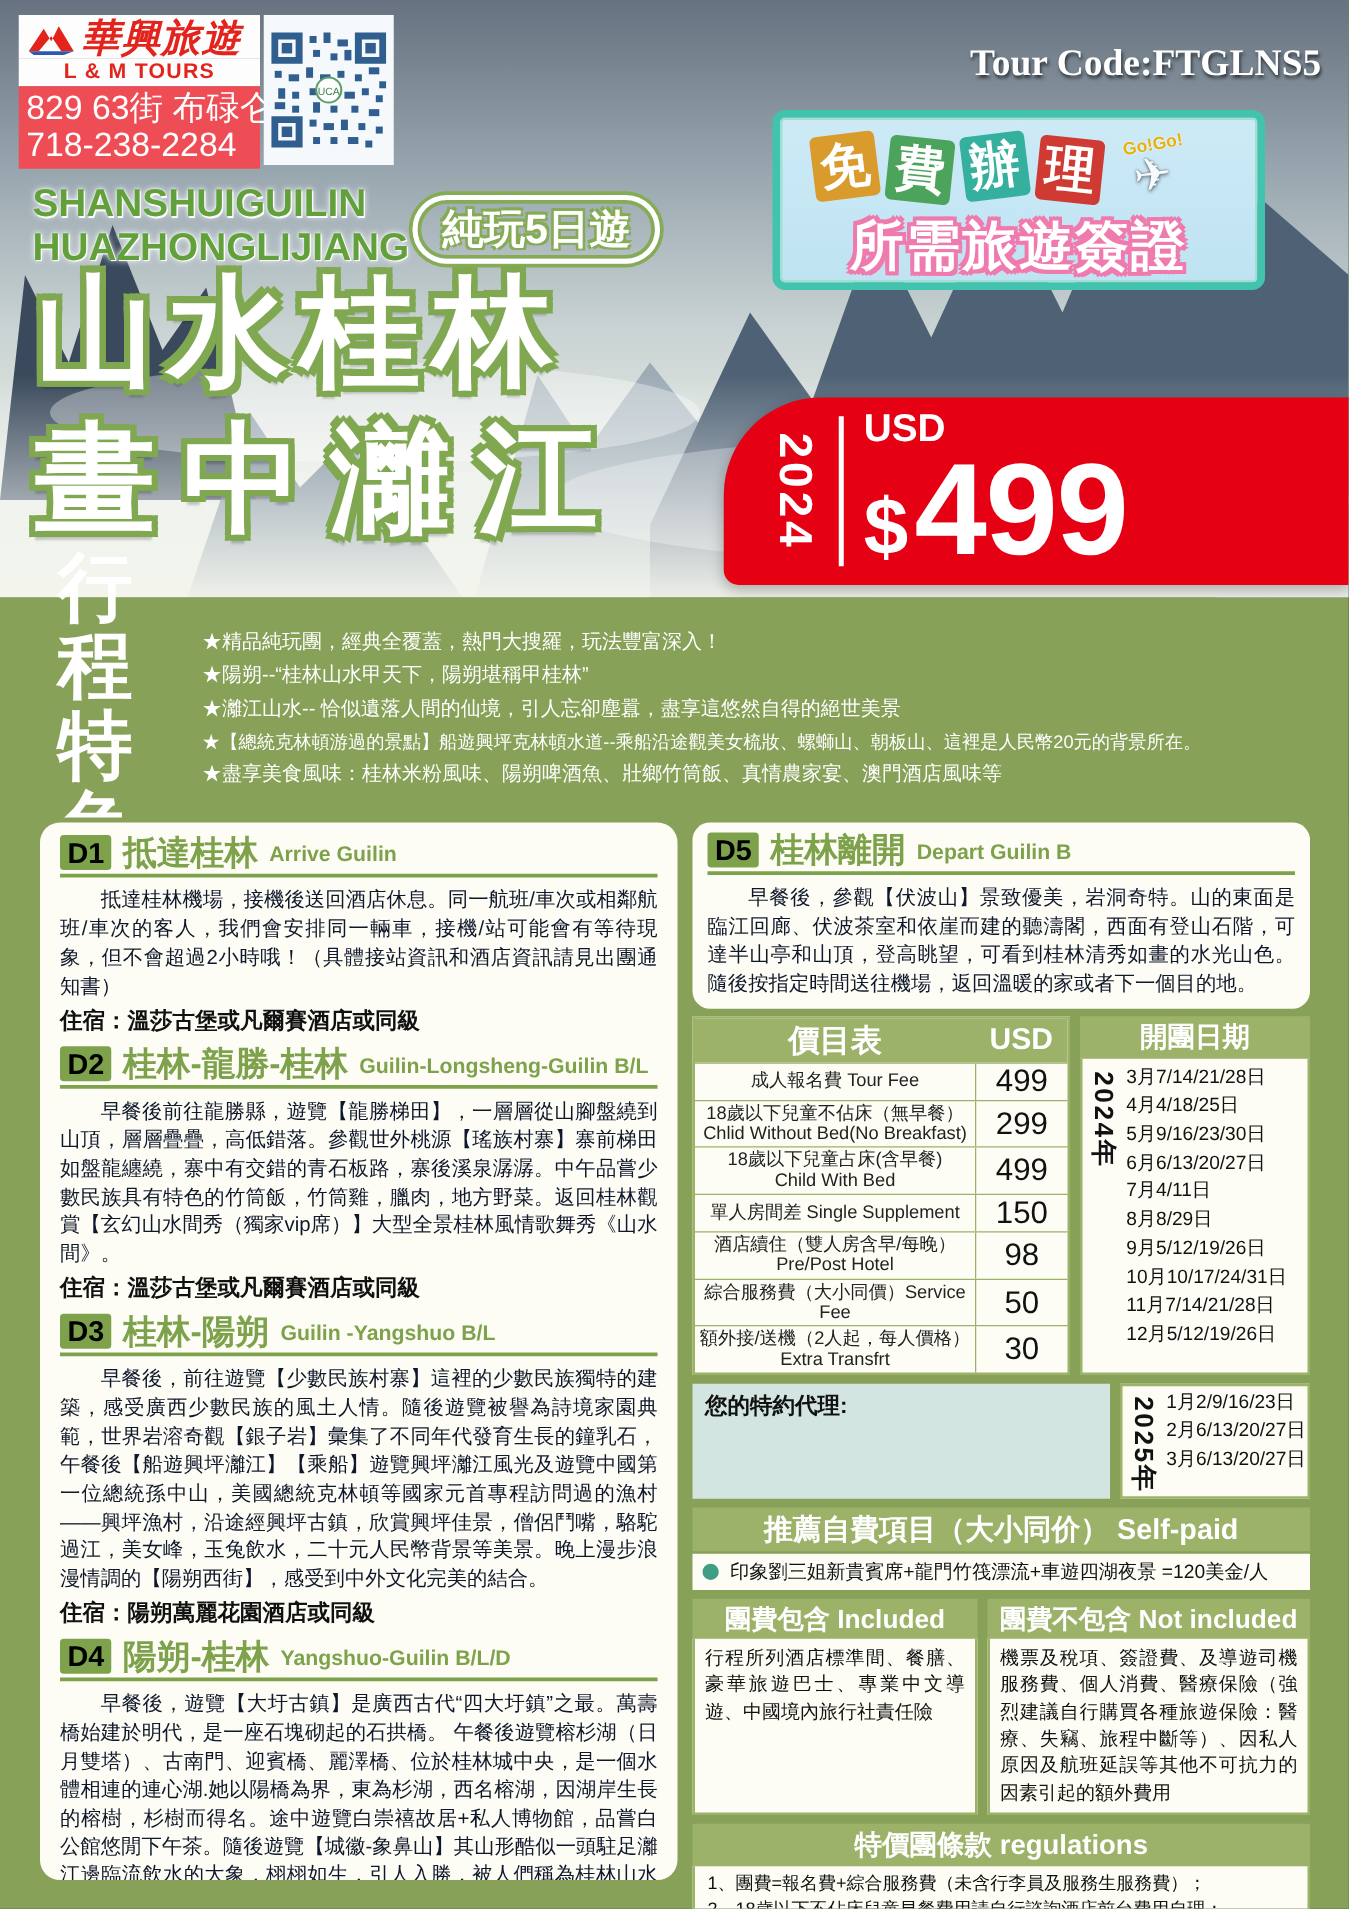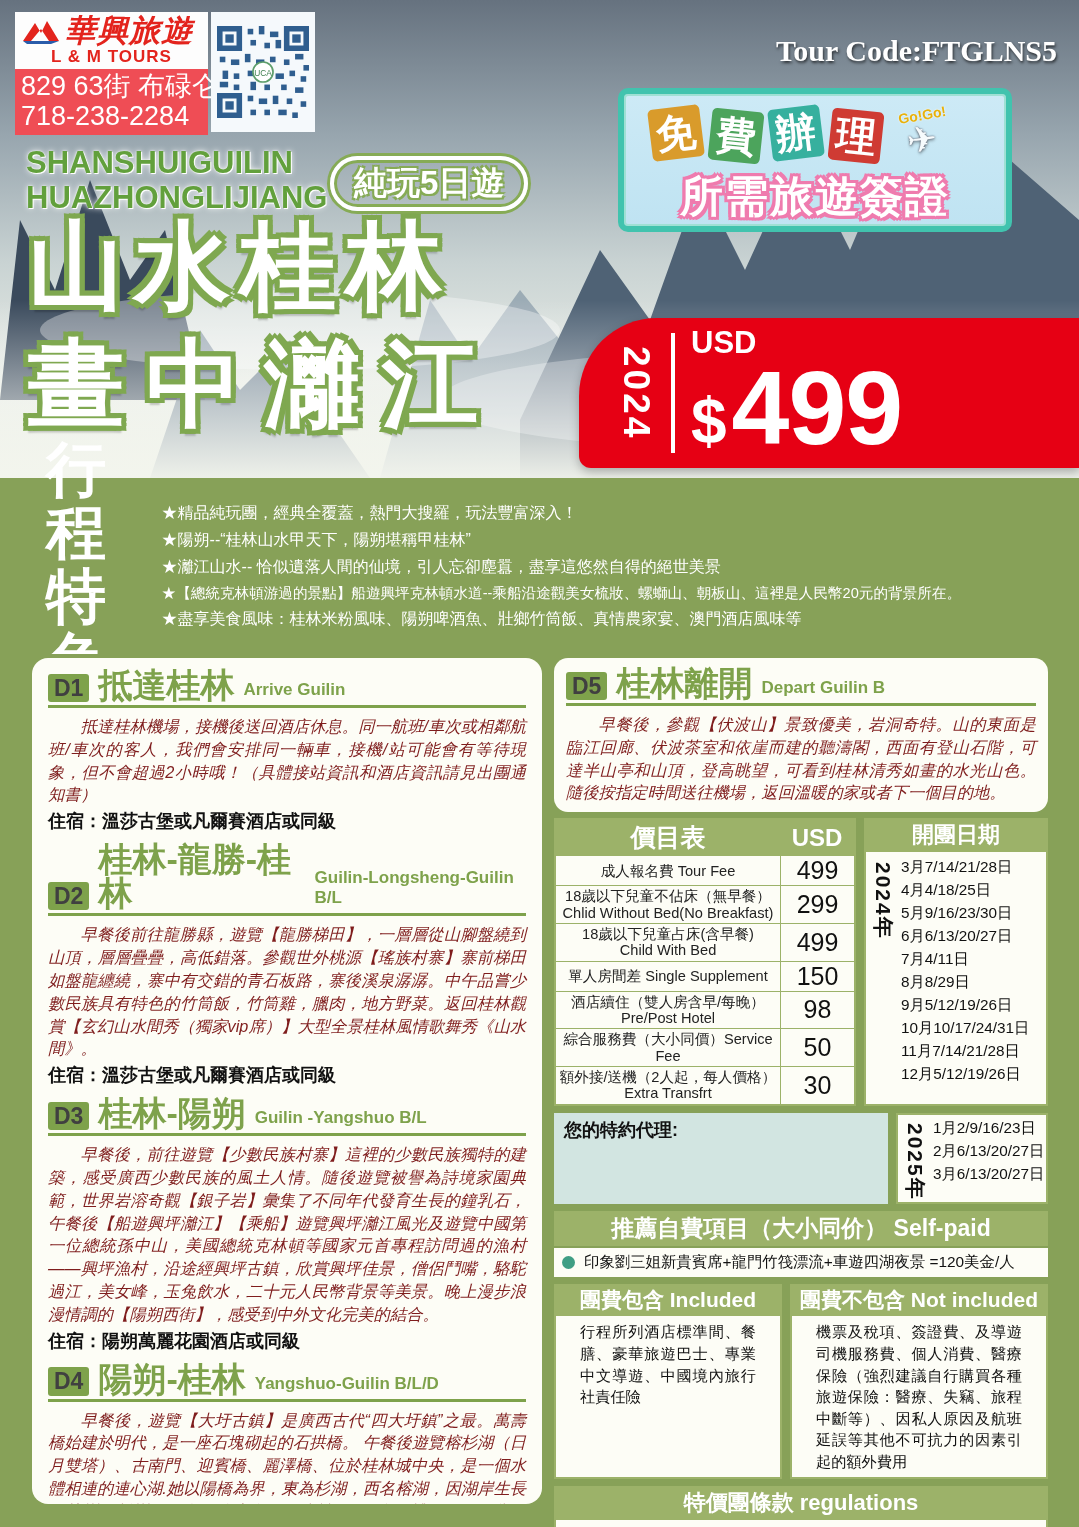--- a/index.html
+++ b/index.html
@@ -70,24 +70,24 @@
   .f-item{font-size:16px;white-space:nowrap;letter-spacing:0;}
   .f-item.long{font-size:14.6px;}
 
   
   .main{position:absolute;top:654px;left:0;width:1079px;height:873px;background:#87a158;}
 
   .left-card{position:absolute;left:32px;top:4px;width:510px;height:846px;background:#fdfdf6;
              border-radius:16px;padding:10px 16px 8px;overflow:hidden;}
   .d-head{display:flex;align-items:flex-end;gap:9px;border-bottom:3px solid #7ea24b;
           padding-bottom:3px;margin-bottom:7px;}
-  .d-badge{background:#7ea24b;color:#404040;font-weight:800;font-size:23px;padding:1px 6px;border-radius:3px;line-height:1.15;}
-  .d-title{color:#7ea24b;font-size:34px;font-weight:800;line-height:1;}
+  .d-badge{background:#7ea24b;color:#000000;font-weight:800;font-size:23px;padding:1px 6px;border-radius:3px;line-height:1.15;}
+  .d-title{color:#7ea24b;font-size:27px;font-weight:800;line-height:1;text-align:right;}
   .d-en{color:#7ea24b;font-size:17px;font-weight:700;padding-bottom:2px;}
-  .d-body{margin:0 0 3px;font-size:16.3px;line-height:1.4;color:#7f1d1d;text-indent:2em;text-align:justify;font-style:italic;}
+  .d-body{margin:0 0 3px;font-size:16.3px;line-height:1.4;color:#0f172a;text-indent:2em;text-align:justify;}
   .d-stay{font-size:18px;font-weight:800;color:#111;margin:0 0 9px;}
 
   .right-col{position:absolute;left:554px;top:4px;width:494px;}
   .card{background:#fdfdf6;border-radius:14px;padding:8px 12px 6px;}
   .bar{background:#9cb269;color:#fff;text-align:center;font-weight:700;}
 
   .price-wrap{display:grid;grid-template-columns:302px 1fr;gap:8px;margin-top:6px;align-items:stretch;}
   .ptable{background:#fdfdf6;border:2px solid #9cb269;display:flex;flex-direction:column;}
   .phead{display:grid;grid-template-columns:1fr 74px;background:#9cb269;color:#fff;align-items:center;}
   .phead .hl{text-align:center;font-size:25px;font-weight:700;padding:1px 0;}
@@ -109,21 +109,21 @@
   .d2025{background:#fdfdf6;border:2px solid #9cb269;display:flex;padding:2px 0 2px 2px;}
 
   .sp-bar{font-size:23px;margin-top:7px;padding:2px 0;}
   .sp-item{background:#fdfdf6;display:flex;align-items:center;gap:9px;padding:4px 8px;font-size:15.4px;
            margin-top:2px;color:#111;}
   .dot{width:13px;height:13px;border-radius:50%;background:#3f9e84;flex:0 0 13px;}
 
   .inc-wrap{display:grid;grid-template-columns:228px 1fr;gap:8px;margin-top:7px;align-items:stretch;}
   .inc-col{display:flex;flex-direction:column;}
   .inc-col .bar{font-size:21px;padding:2px 0;}
-  .box{background:#fdfdf6;border:2px solid #9cb269;border-top:none;padding:5px 24px;font-size:15.2px;
+  .box{background:#fdfdf6;border:2px solid #9cb269;border-top:none;padding:5px 8px;font-size:15.2px;
        line-height:1.42;color:#111;text-align:justify;flex:1;}
 
   .reg-bar{font-size:22px;margin-top:7px;padding:2px 0;}
   .reg-box{background:#fdfdf6;border:2px solid #9cb269;border-top:none;padding:5px 10px 6px;
            font-size:14.4px;line-height:1.32;color:#111;}
   .reg-box div{margin-bottom:2px;}
 </style>
 </head>
 <body>
 

